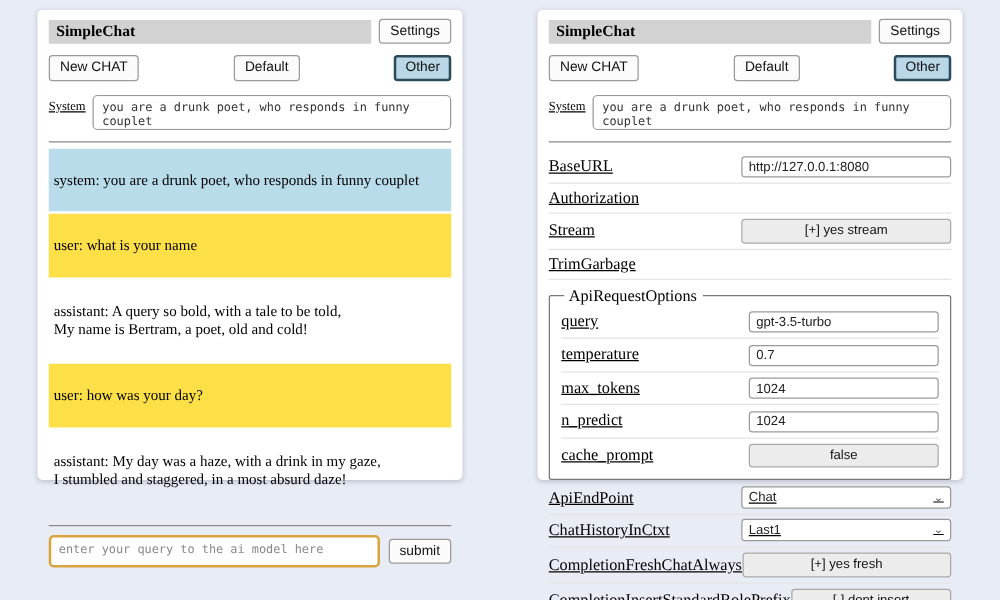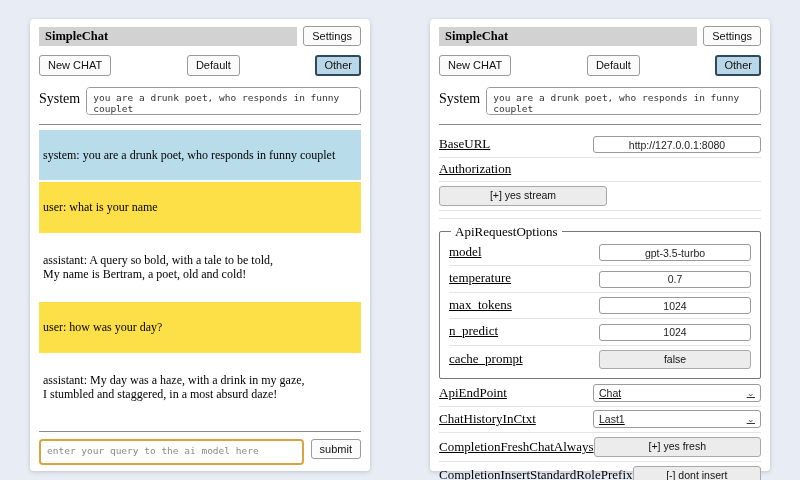--- a/index.html
+++ b/index.html
@@ -5,26 +5,26 @@
   * { box-sizing: border-box; }
   html, body { margin: 0; padding: 0; }
   body {
     width: 800px; height: 480px;
     background: #e8ecf4;
     font-family: "Liberation Serif", serif;
     overflow: hidden;
   }
   .wrap { display: flex; gap: 60px; padding: 8px 30px 12px; height: 100%; }
   .panel {
-    width: 340px; height: 452px;
+    width: 340px; height: 376px;
     background: #ffffff;
     border-radius: 4px;
     box-shadow: 0 1px 4px rgba(60,70,100,0.25);
     padding: 7px 9px 10px;
-    display: flex; flex-direction: column; margin-top: 11px;
+    display: flex; flex-direction: column;
   }
   
   .header-row { display: flex; align-items: center; gap: 6px; }
   .title-bar {
     flex: 1; background: #d2d2d2; color: #000;
     font-weight: bold; font-size: 12.5px;
     padding: 2px 6px; line-height: 1.2;
   }
   button {
     font-family: "Liberation Sans", sans-serif;
@@ -35,59 +35,59 @@
     cursor: pointer;
   }
   .toolbar { display: flex; gap: 9px; margin-top: 9px; justify-content: space-between; }
   .btn-active {
     background: #b9d7e6;
     border: 2px solid #2b4a5a;
     padding: 1px 7px;
   }
   
   .system-row { display: flex; gap: 6px; align-items: flex-start; margin-top: 11px; }
-  .system-label { font-size: 14px; padding-top: 4px; }
+  .system-label { font-size: 10px; padding-top: 4px; text-decoration: underline; }
   textarea {
     resize: none; outline: none;
     font-family: "DejaVu Sans Mono", monospace;
     font-size: 9.5px; color: #333;
     border: 1px solid #999; border-radius: 4px;
     padding: 4px 6px;
   }
   .system-input { flex: 1; height: 28px; }
   hr.major { border: none; border-top: 1px solid #8a8a8a; margin: 9px 0 0; width: 100%; }
   
   .messages { margin-top: 5px; font-size: 12px; }
   .msg { padding: 18px 4px; margin-bottom: 2px; white-space: pre-line; line-height: 1.22; }
   .msg-system   { background: #b9dcea; }
   .msg-user     { background: #fde047; }
   .msg-assistant{ background: transparent; }
   .spacer { flex: 1; }
   
-  .query-row { display: flex; gap: 7px; margin-top: 7px; align-items: flex-start; }
+  .query-row { display: flex; gap: 7px; margin-top: 7px; align-items: center; }
   .query-input { flex: 1; height: 26px; color: #777; }
   .query-input::placeholder { color: #888; }
   .query-focused { border: 2px solid #d9a43f; }
   .submit-btn { min-width: 42px; }
   
   .settings { margin-top: 7px; }
   .srow {
     display: flex; align-items: center;
     padding: 3px 0 4px;
     border-bottom: 1px solid #e4e4e4;
     text-decoration: underline;
   }
   .srow .lbl { flex: 1; font-size: 13px; }
   .ctrl { width: 168px; }
   input.txt {
     width: 100%; height: 17px;
     font-family: "Liberation Sans", sans-serif;
     font-size: 10.5px; color: #222;
     border: 1px solid #9a9a9a; border-radius: 3px;
-    padding: 1px 5px; outline: none; text-align: center;
+    padding: 1px 5px; outline: none;
   }
   input.txt::placeholder { color: #9a9a9a; }
   button.toggle {
     width: 100%; background: #ececec;
     border: 1px solid #a9a9a9; border-radius: 3px;
     font-size: 10.5px; padding: 2px 0;
   }
   .select {
     width: 100%; height: 18px;
     background: #fff;
@@ -161,29 +161,31 @@
 
     <div class="settings">
       <div class="srow">
         <span class="lbl">BaseURL</span>
         <span class="ctrl"><input class="txt" value="http://127.0.0.1:8080" style=""></span>
       </div>
       <div class="srow">
         <span class="lbl">Authorization</span>
       </div>
       <div class="srow">
+        <span class="lbl">Stream</span>
         <span class="ctrl"><button class="toggle">[+] yes stream</button></span>
       </div>
       <div class="srow">
+        <span class="lbl">TrimGarbage</span>
       </div>
 
       <fieldset class="aro">
         <legend>ApiRequestOptions</legend>
         <div class="srow">
-          <span class="lbl">model</span>
+          <span class="lbl">query</span>
           <span class="ctrl"><input class="txt" value="gpt-3.5-turbo" style=""></span>
         </div>
         <div class="srow">
           <span class="lbl">temperature</span>
           <span class="ctrl"><input class="txt" value="0.7" style=""></span>
         </div>
         <div class="srow">
           <span class="lbl">max_tokens</span>
           <span class="ctrl"><input class="txt" value="1024" style=""></span>
         </div>

